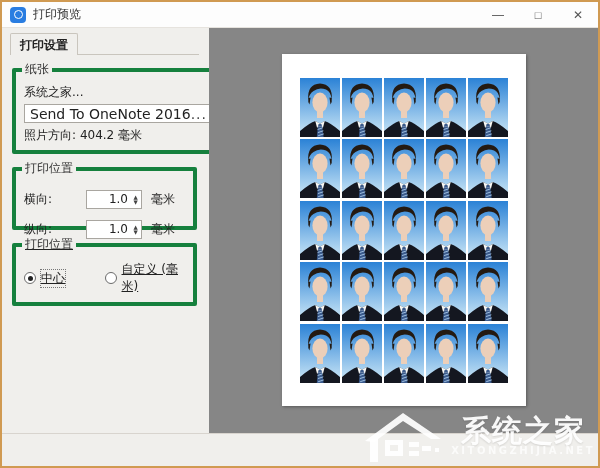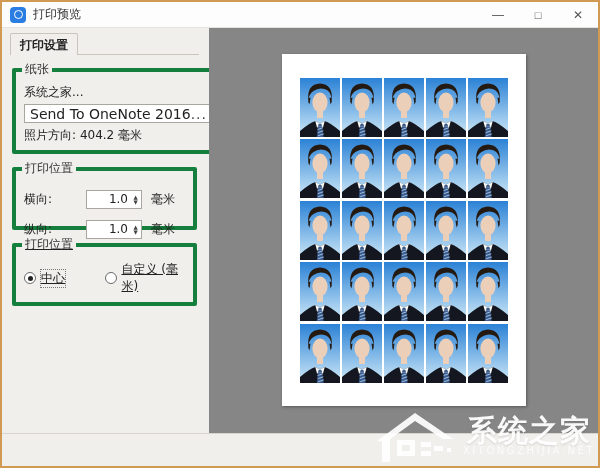--- a/index.html
+++ b/index.html
@@ -121,21 +121,21 @@
     position:absolute; right:3px; bottom:2px; z-index:5;
     display:flex; align-items:center; pointer-events:none;
   }
   .wm-text { display:flex; flex-direction:column; align-items:center; margin-left:2px; }
   .wm-brand {
     font-size:30px; font-weight:bold; color:rgba(255,255,255,.95);
     line-height:30px; letter-spacing:1px; white-space:nowrap;
     text-shadow:0 1px 2px rgba(0,0,0,.12);
   }
   .wm-domain {
-    font-size:10px; font-weight:normal; color:rgba(255,255,255,.75);
+    font-size:10px; font-weight:bold; color:rgba(255,255,255,.75);
     letter-spacing:2.5px; margin-top:-1px; white-space:nowrap;
   }
 </style>
 </head>
 <body>
 
 <div class="frame">
 
   <div class="titlebar">
     <div class="app-icon"></div>

